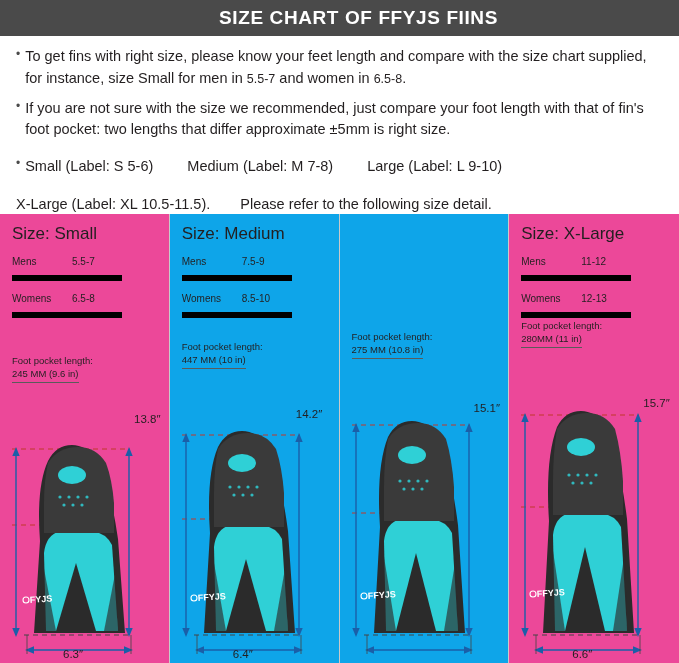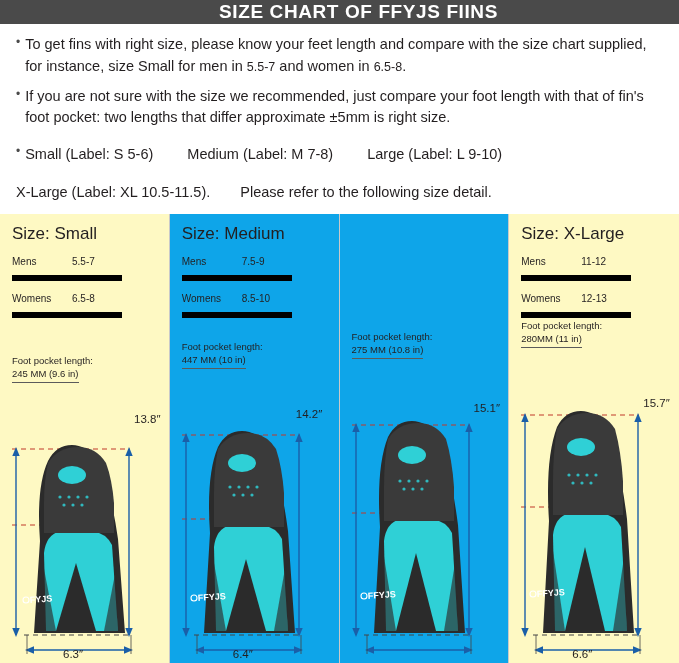--- a/index.html
+++ b/index.html
@@ -7,21 +7,21 @@
     width:679px;height:663px;
     background:#ffffff;
     font-family:"Liberation Sans", sans-serif;
     color:#231f20;
     overflow:hidden;
   }
   .page{position:relative;width:679px;height:663px;}
 
   
   .header{
-    height:24px;
+    height:36px;
     background:#4a4a4a;
     color:#ffffff;
     display:flex;align-items:center;justify-content:center;
     letter-spacing:.6px;
     padding-left:38px;
   }
   .header .title{
     font-size:19px;font-weight:bold;
   }
 
@@ -68,21 +68,21 @@
   }
   .col{
     position:relative;
     width:169.75px;
     height:449px;
     box-sizing:border-box;
     border-right:1px solid #c9c9c9;
     background:#0ea5e9;
   }
   .col:last-child{border-right:none;}
-  .col.shade{background:#fef9c3;}
+  .col.shade{background:#ec4899;}
 
   .col-head{
     padding:10px 10px 0 12px;
   }
   .size-title{
     font-size:17px;
     margin-bottom:7px;
     white-space:nowrap;
   }
   .spec{

